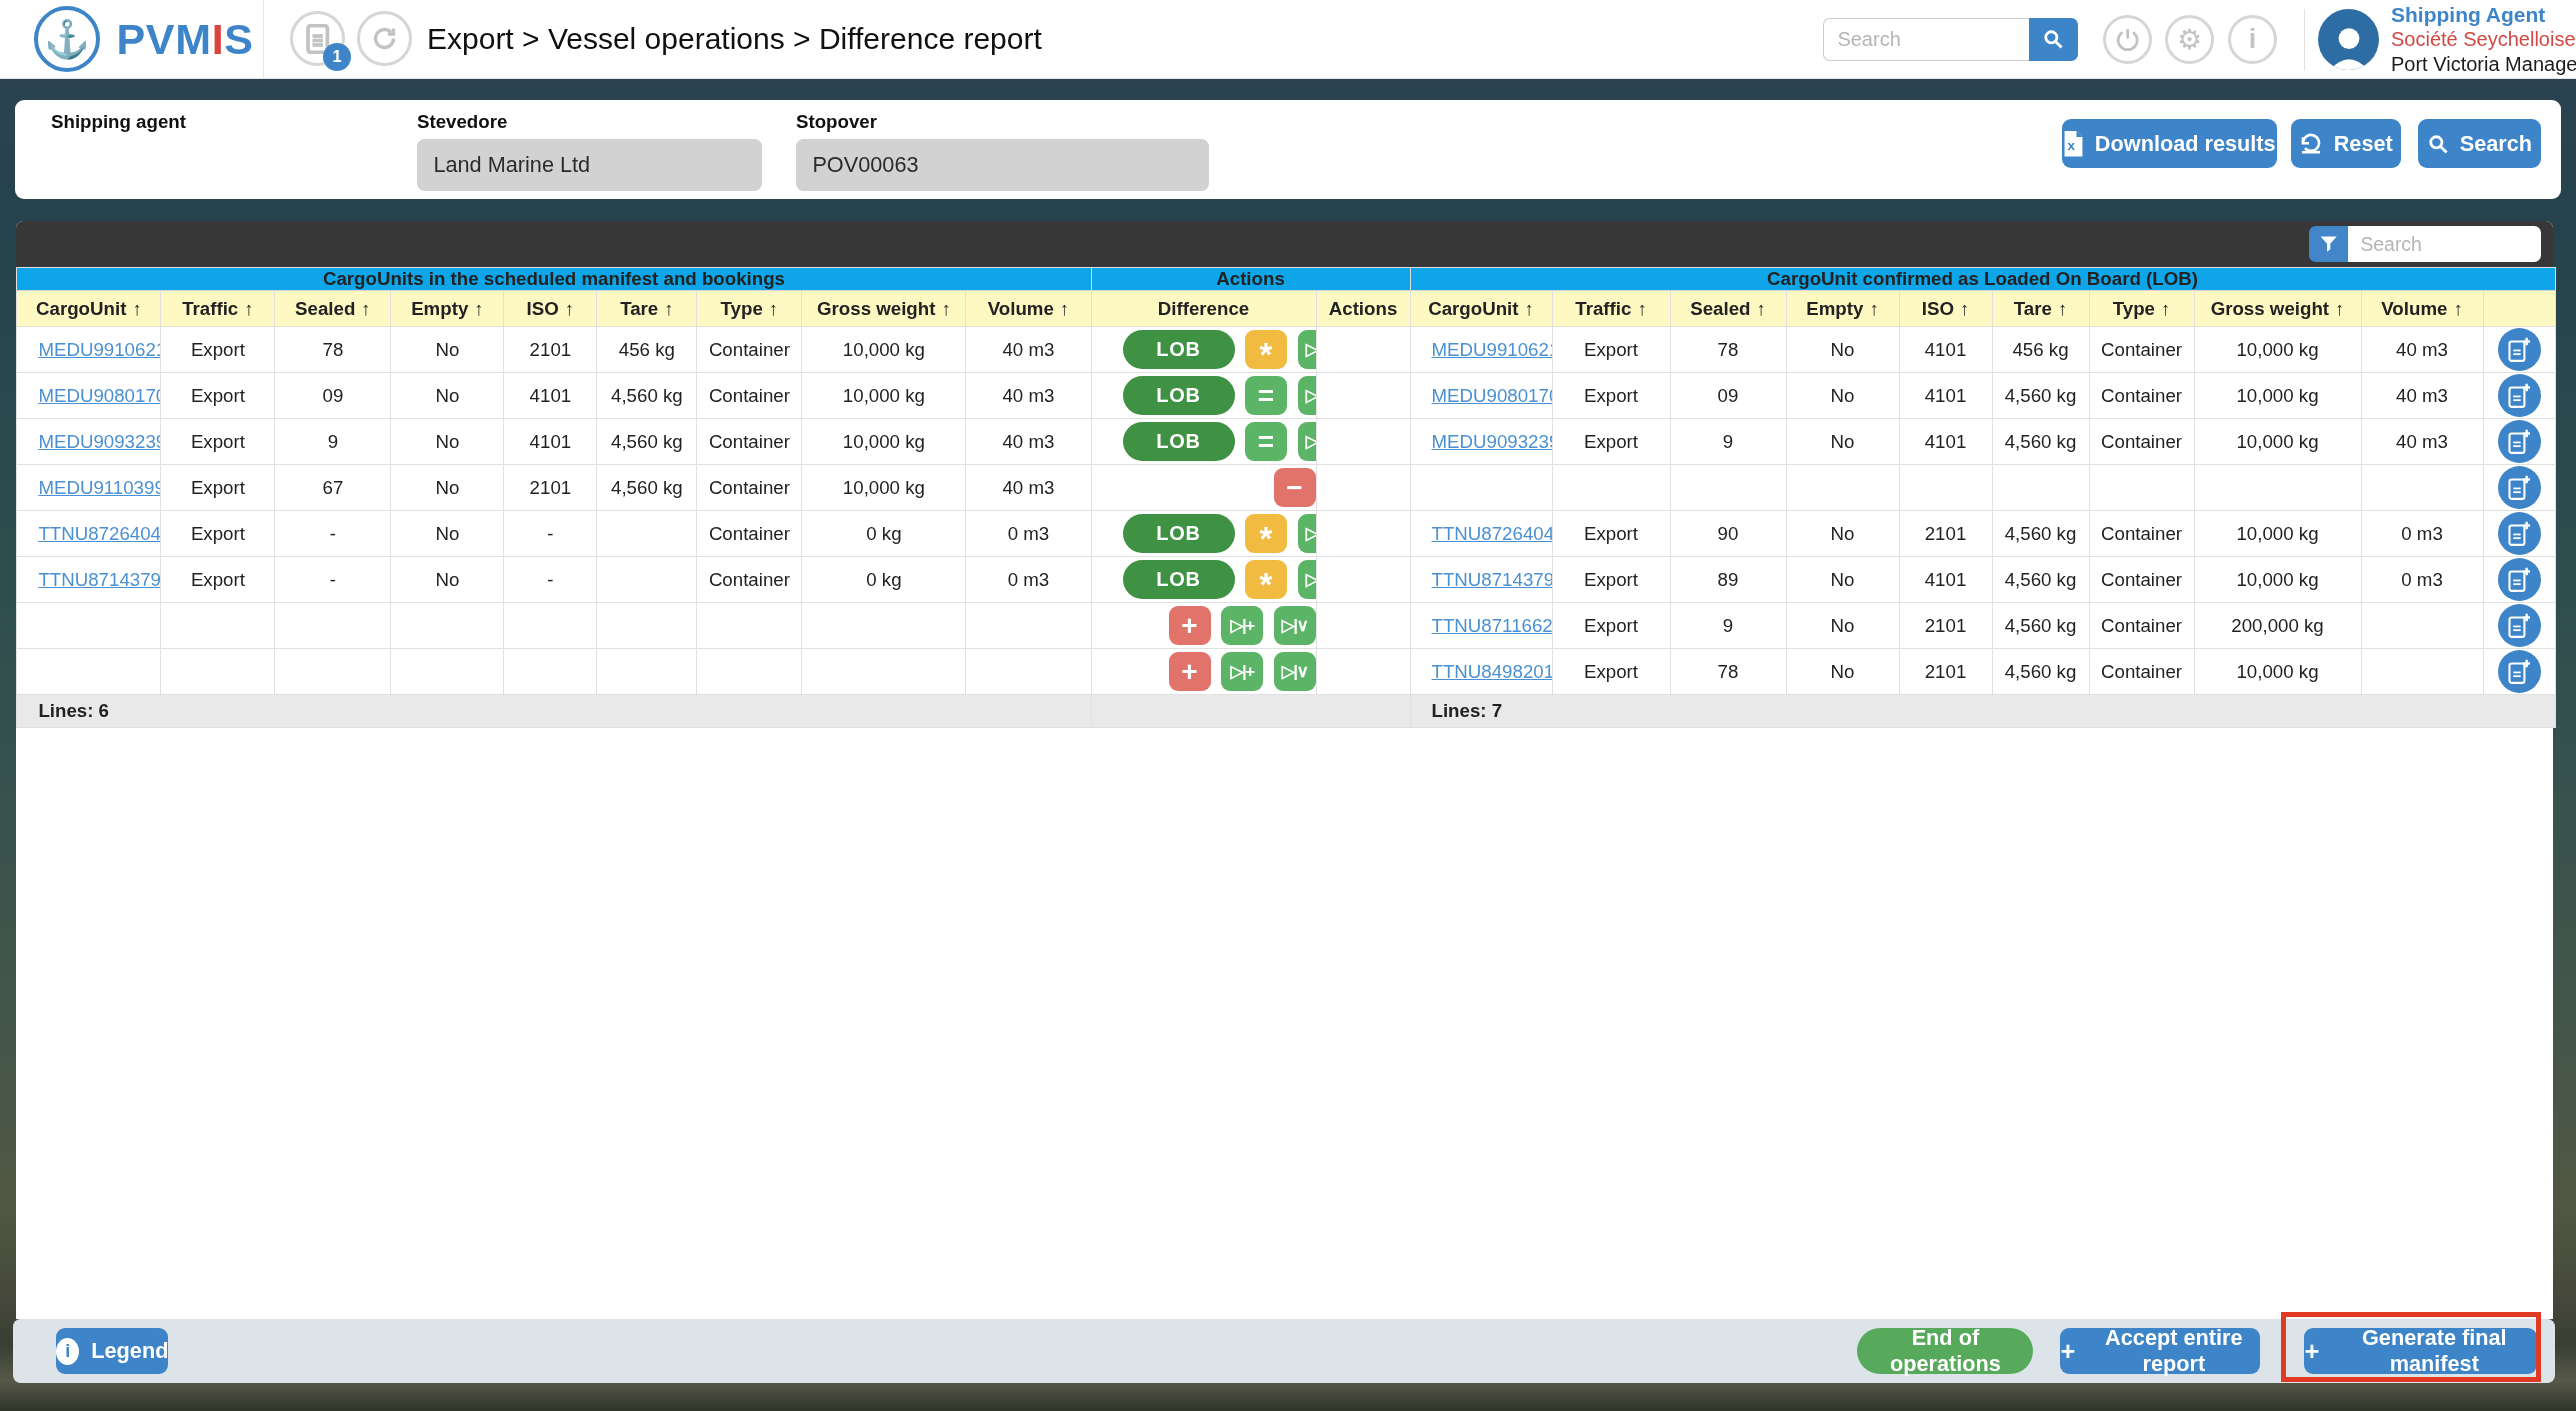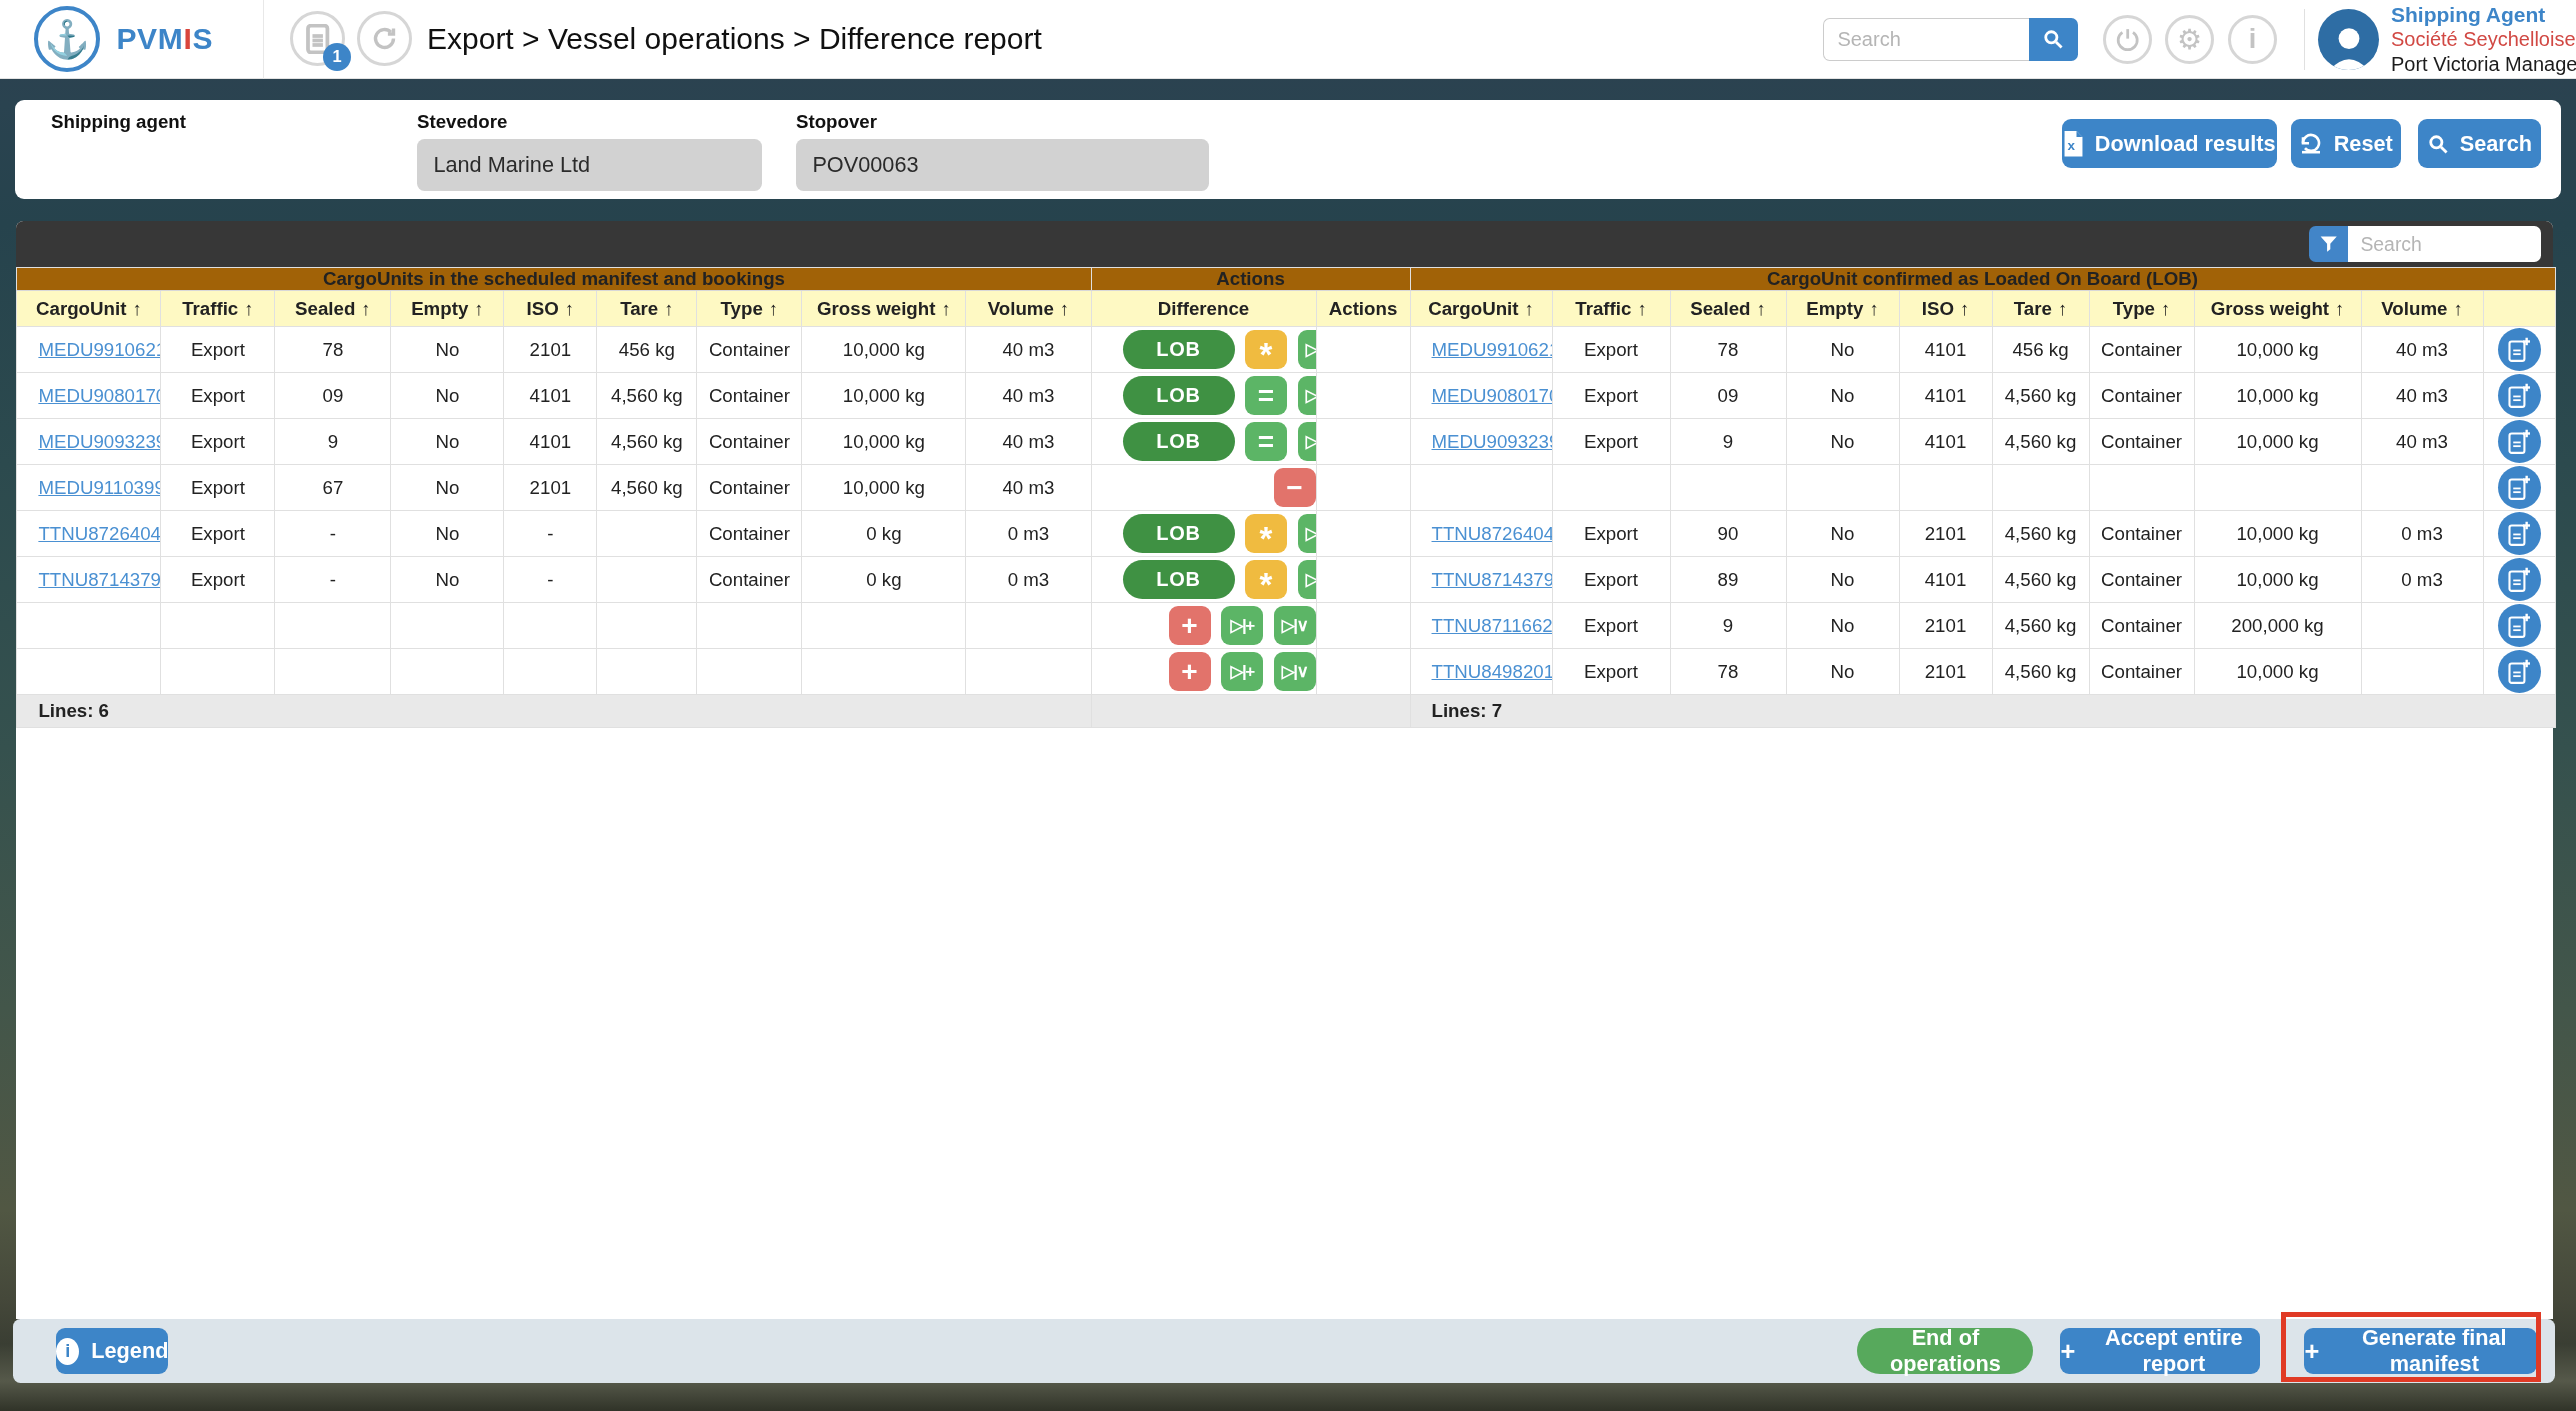--- a/index.html
+++ b/index.html
@@ -10,21 +10,21 @@
     background:linear-gradient(180deg,
       #2e4050 0px,#2a4350 105px,#26434d 224px,#2c4a4e 463px,
       #35514e 747px,#43564a 1008px,#515743 1210px,#45483a 1299px,
       #3a3e33 1344px,#56594a 1381px,#303328 1411px);
   }
   
   .app-header { position:absolute; top:0; left:0; width:2576px; height:79px; background:#fff; border-bottom:0.7px solid #e3e3e3; z-index:5; }
   .logo-wrap { position:absolute; left:34px; top:6px; display:flex; align-items:center; gap:16.4px; }
   .logo-circle { width:66px; height:66px; border:4.5px solid #3d85c8; border-radius:50%; display:flex; align-items:center; justify-content:center; }
   .logo-anchor { font-size:37px; color:#3d85c8; line-height:1; }
-  .wordmark { font-size:30px; font-weight:bold; letter-spacing:0.7px; }
+  .wordmark { font-size:43px; font-weight:bold; letter-spacing:0.7px; }
   .wm-blue { color:#3d85c8; } .wm-red { color:#d9453c; }
   .hdr-divider { position:absolute; left:263px; top:0; width:0.7px; height:79px; background:#e8e8e8; }
   .circle-btn { width:55px; height:55px; border:3.7px solid #d6d6d6; border-radius:50%; background:#fff; display:flex; align-items:center; justify-content:center; position:absolute; top:11.2px; }
   .circle-btn svg { stroke:#c3c3c3; fill:none; stroke-width:2.5; }
   .doc-btn { left:290px; }
   .refresh-btn { left:357px; }
   .doc-badge { position:absolute; right:-9px; bottom:-7.5px; width:28px; height:28px; border-radius:50%; background:#3d85c8; color:#fff; font-size:16.4px; font-weight:bold; display:flex; align-items:center; justify-content:center; }
   .breadcrumb { position:absolute; left:427px; top:22.4px; font-size:30px; color:#101010; font-weight:500; white-space:nowrap; }
   .top-search { position:absolute; left:1823px; top:18px; display:flex; height:43px; }
   .top-search input { width:206px; height:43px; border:1.5px solid #ccc; border-right:none; border-radius:6.7px 0 0 6.7px; font-size:20px; padding:0 13.4px; color:#333; outline:none; font-family:inherit; }
@@ -52,21 +52,21 @@
   .search-btn { left:2403px; width:123px; }
   
   .content-card { position:absolute; left:16.4px; top:221px; width:2537px; height:1098px; background:#fff; border-radius:7.5px 7.5px 0 0; z-index:3; }
   .tbl-toolbar { position:absolute; top:0; left:0; width:2537px; height:46px; background:#373737; border-radius:7.5px 7.5px 0 0; }
   .tb-search { position:absolute; right:12px; top:5.2px; display:flex; height:36px; }
   .tb-filter { width:39px; height:36px; background:#4285c8; border:none; border-radius:6.7px 0 0 6.7px; display:flex; align-items:center; justify-content:center; }
   .tb-search input { width:193px; height:36px; border:none; border-radius:0 6.7px 6.7px 0; font-size:19.4px; padding:0 12px; color:#333; outline:none; font-family:inherit; }
   .tb-search input::placeholder { color:#b5b5b5; }
   table.diff { position:absolute; top:46px; left:0; width:2537px; border-collapse:collapse; table-layout:fixed; }
   table.diff th, table.diff td { border:0.7px solid #e0e0e0; font-size:18.7px; color:#222; text-align:center; overflow:hidden; }
-  table.diff th.grp { height:21px; background:#a16207; font-weight:bold; border-bottom:0.7px solid #d8d8d8; }
+  table.diff th.grp { height:21px; background:#0ea5e9; font-weight:bold; border-bottom:0.7px solid #d8d8d8; }
   table.diff th.colh { height:36px; background:#fef9c3; font-weight:bold; }
   .arrow { font-weight:normal; margin-left:6px; }
   table.diff td { height:46px; background:#fff; }
   td.cell-left { text-align:left; padding-left:21px; }
   .c-link { color:#4a90d2; text-decoration:underline; cursor:pointer; }
   .c-g { color:#4ca64c; } .c-o { color:#eba23e; } .c-k { color:#222; }
   td.diffcell > div { display:flex; align-items:center; gap:10.5px; padding-left:31px; }
   .slot1 { width:112px; display:flex; justify-content:flex-end; }
   .lob-pill { width:112px; height:39px; border-radius:19.4px; background:#3f9143; color:#fff; font-weight:bold; font-size:20px; letter-spacing:0.7px; display:flex; align-items:center; justify-content:center; border:none; }
   .btn-sq { width:42px; height:39px; border-radius:9px; border:none; color:#fff; font-weight:bold; display:flex; align-items:center; justify-content:center; }

